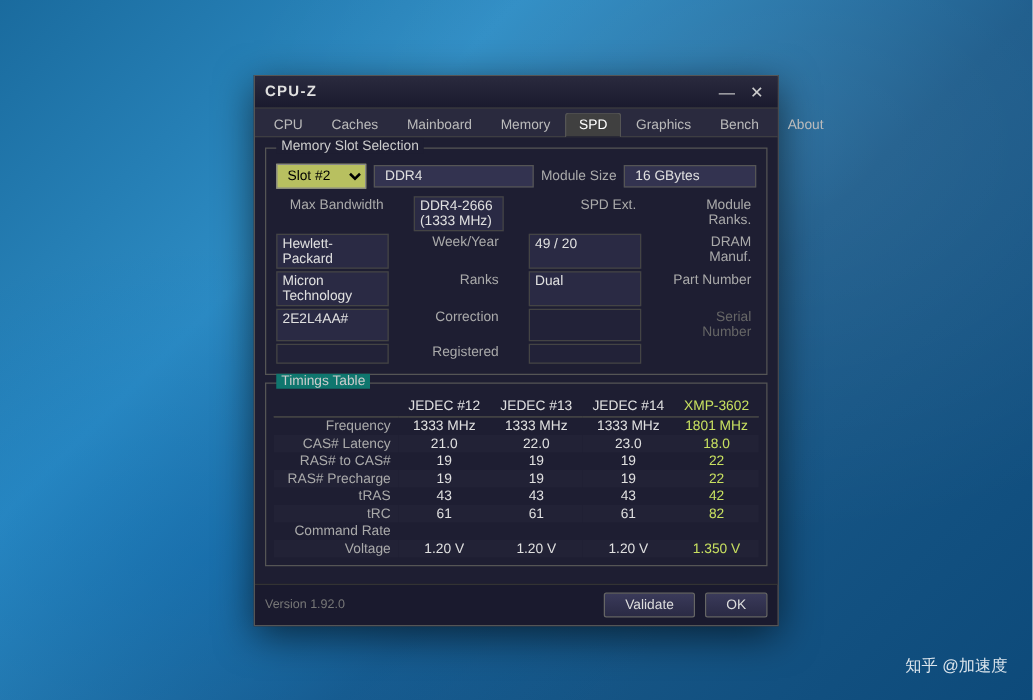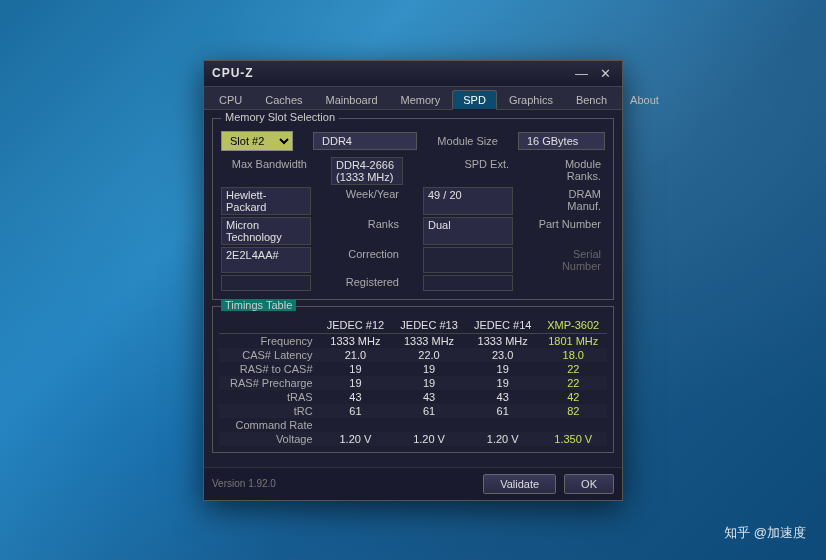--- a/index.html
+++ b/index.html
@@ -76,21 +76,21 @@
       font-size: 11px;
       color: #bbb;
       cursor: pointer;
       border: 1px solid transparent;
       border-bottom: none;
       border-radius: 3px 3px 0 0;
       background: transparent;
     }
     .tab.active {
       color: #fff;
-      background: #0c4a6e;
+      background: #404040;
       border-color: #555;
       border-bottom: 1px solid #1a1a2e;
       margin-bottom: -1px;
     }
     
     .content {
       padding: 8px;
       background: #1e1e32;
     }
     
@@ -108,21 +108,21 @@
       font-size: 11px;
       padding: 0 4px;
     }
     .group-content {
       padding: 12px 8px 8px;
     }
     
     .slot-row {
       display: flex;
       align-items: center;
-      gap: 20px;
+      gap: 6px;
       margin-bottom: 6px;
     }
     .slot-select {
       background: #b8c060;
       color: #000;
       border: 1px solid #888;
       font-size: 11px;
       padding: 2px 4px;
       width: 72px;
       cursor: pointer;

